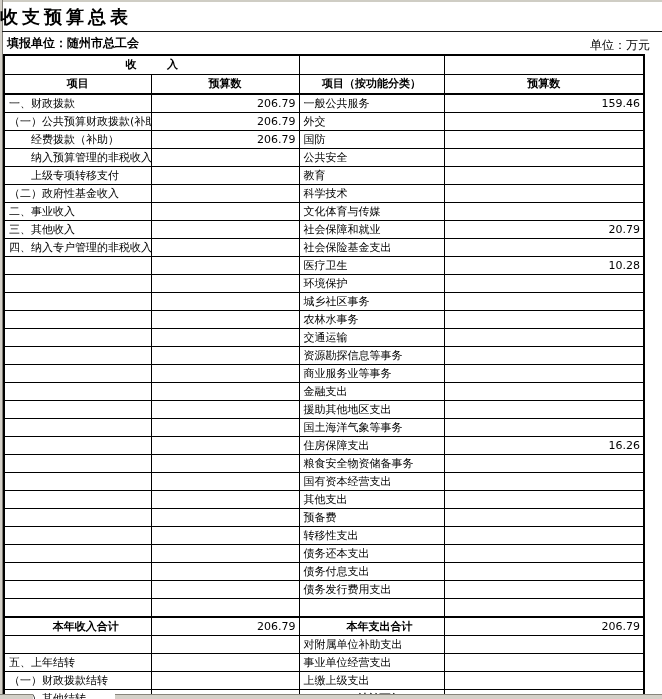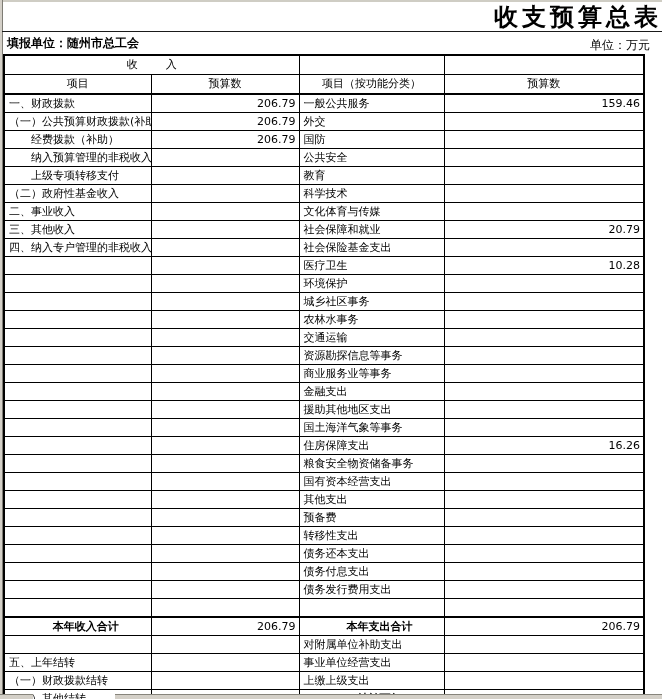--- a/index.html
+++ b/index.html
@@ -17,21 +17,21 @@
     position: absolute; left: 0; top: 0; width: 662px; height: 2px;
     background: #cfcdc4;
   }
   .left-edge {
     position: absolute; left: 0; top: 0; width: 2px; height: 699px;
     background: #d4d0c8; border-right: 1px solid #7e7c74;
   }
   
   .page-title {
     position: absolute; left: 0; top: 3px; width: 662px; height: 28px;
-    text-align: right; font-size: 24px; font-weight: bold;
+    text-align: left; font-size: 18px; font-weight: bold;
     letter-spacing: 4px; line-height: 28px; white-space: nowrap;
   }
   .title-rule {
     position: absolute; left: 2px; top: 31px; width: 660px; height: 0;
     border-top: 1px solid #1a1a1a;
   }
   .subtitle-row {
     position: absolute; left: 3px; top: 33px; width: 652px; height: 20px;
     line-height: 20px; font-size: 12px;
   }
@@ -48,21 +48,21 @@
   .budget-table col.c2 { width: 148px; }
   .budget-table col.c3 { width: 145px; }
   .budget-table col.c4 { width: 200px; }
   .budget-table th, .budget-table td {
     border: 1px solid #000;
     font-size: 11px; font-weight: normal;
     height: 17px; padding: 0;
     overflow: hidden; white-space: nowrap;
     line-height: 16px;
   }
-  .budget-table thead th { height: 18px; font-weight: normal; text-align: center; }
+  .budget-table thead th { height: 18px; font-weight: bold; text-align: center; }
   .budget-table thead tr.h1 th.merged { white-space: pre; }
   .budget-table thead tr.h2 th { border-bottom: 2px solid #000; }
   .budget-table td.item { text-align: left; padding-left: 4px; }
   .budget-table td.item.indent { padding-left: 26px; }
   .budget-table td.item.total {
     text-align: center; font-weight: bold; padding-left: 16px; white-space: pre;
   }
   .budget-table td.val { text-align: right; padding-right: 3px; }
   .budget-table tr.thick-top td { border-top: 2px solid #000; }
   

